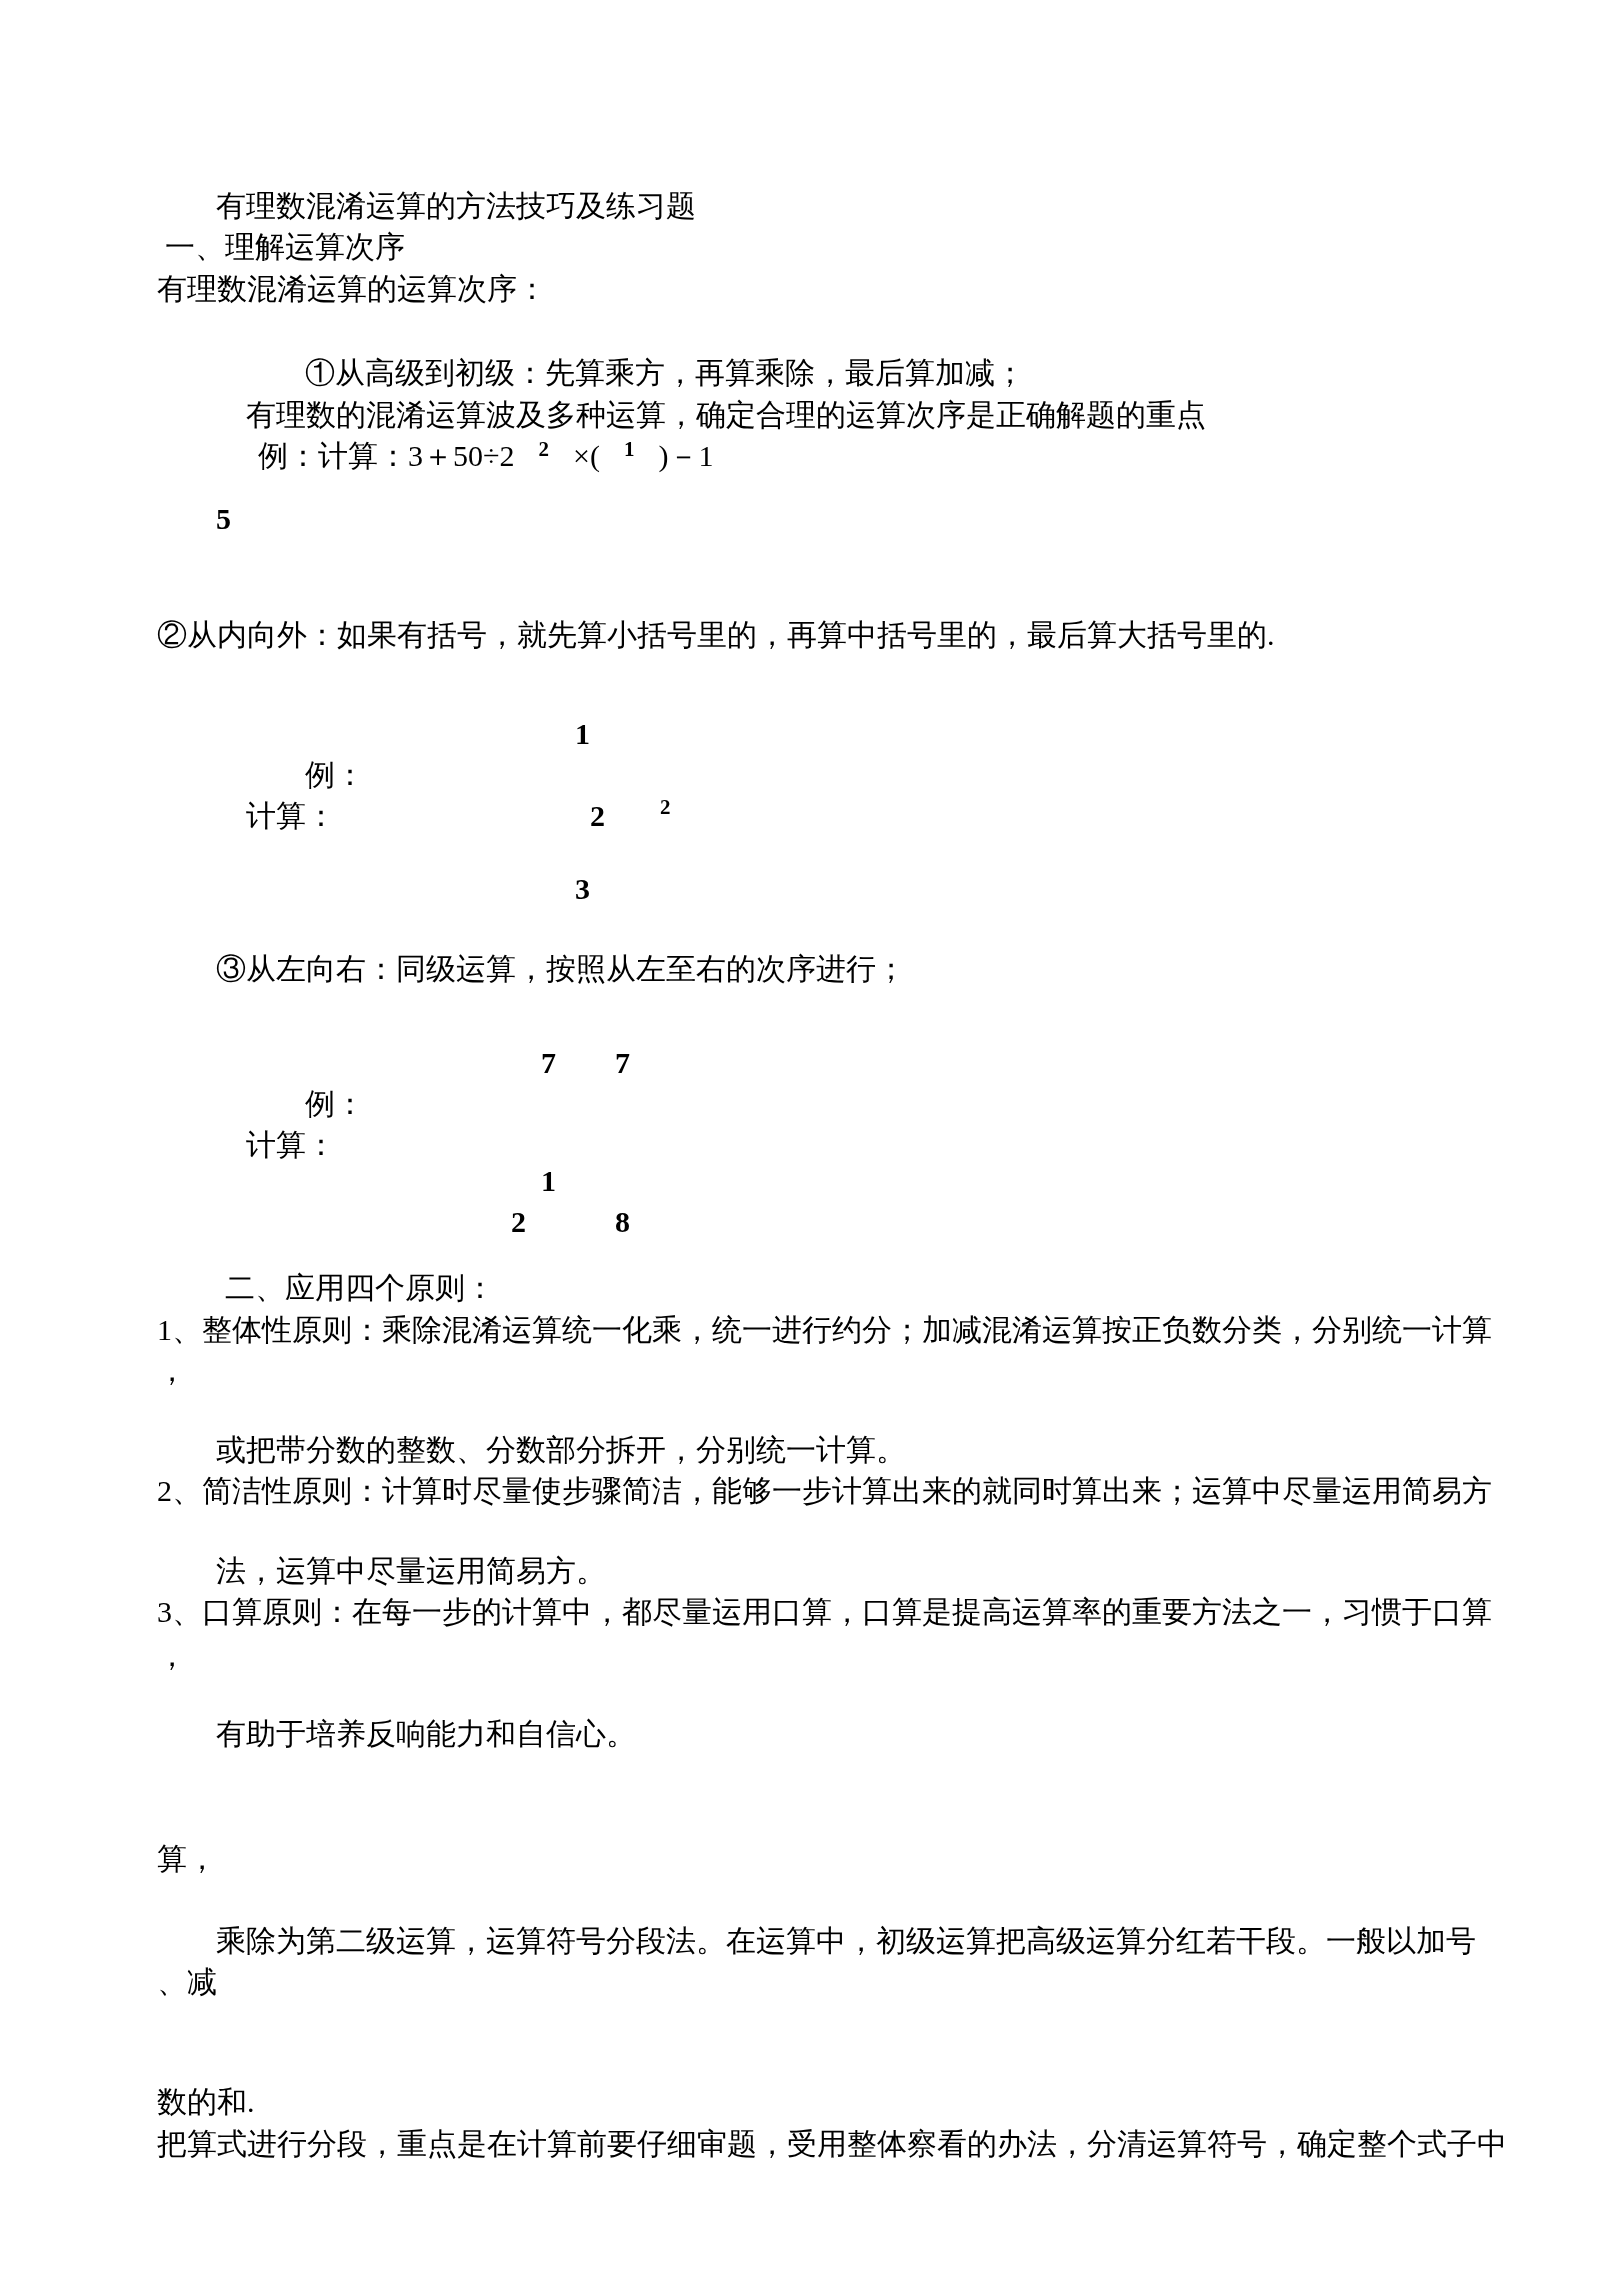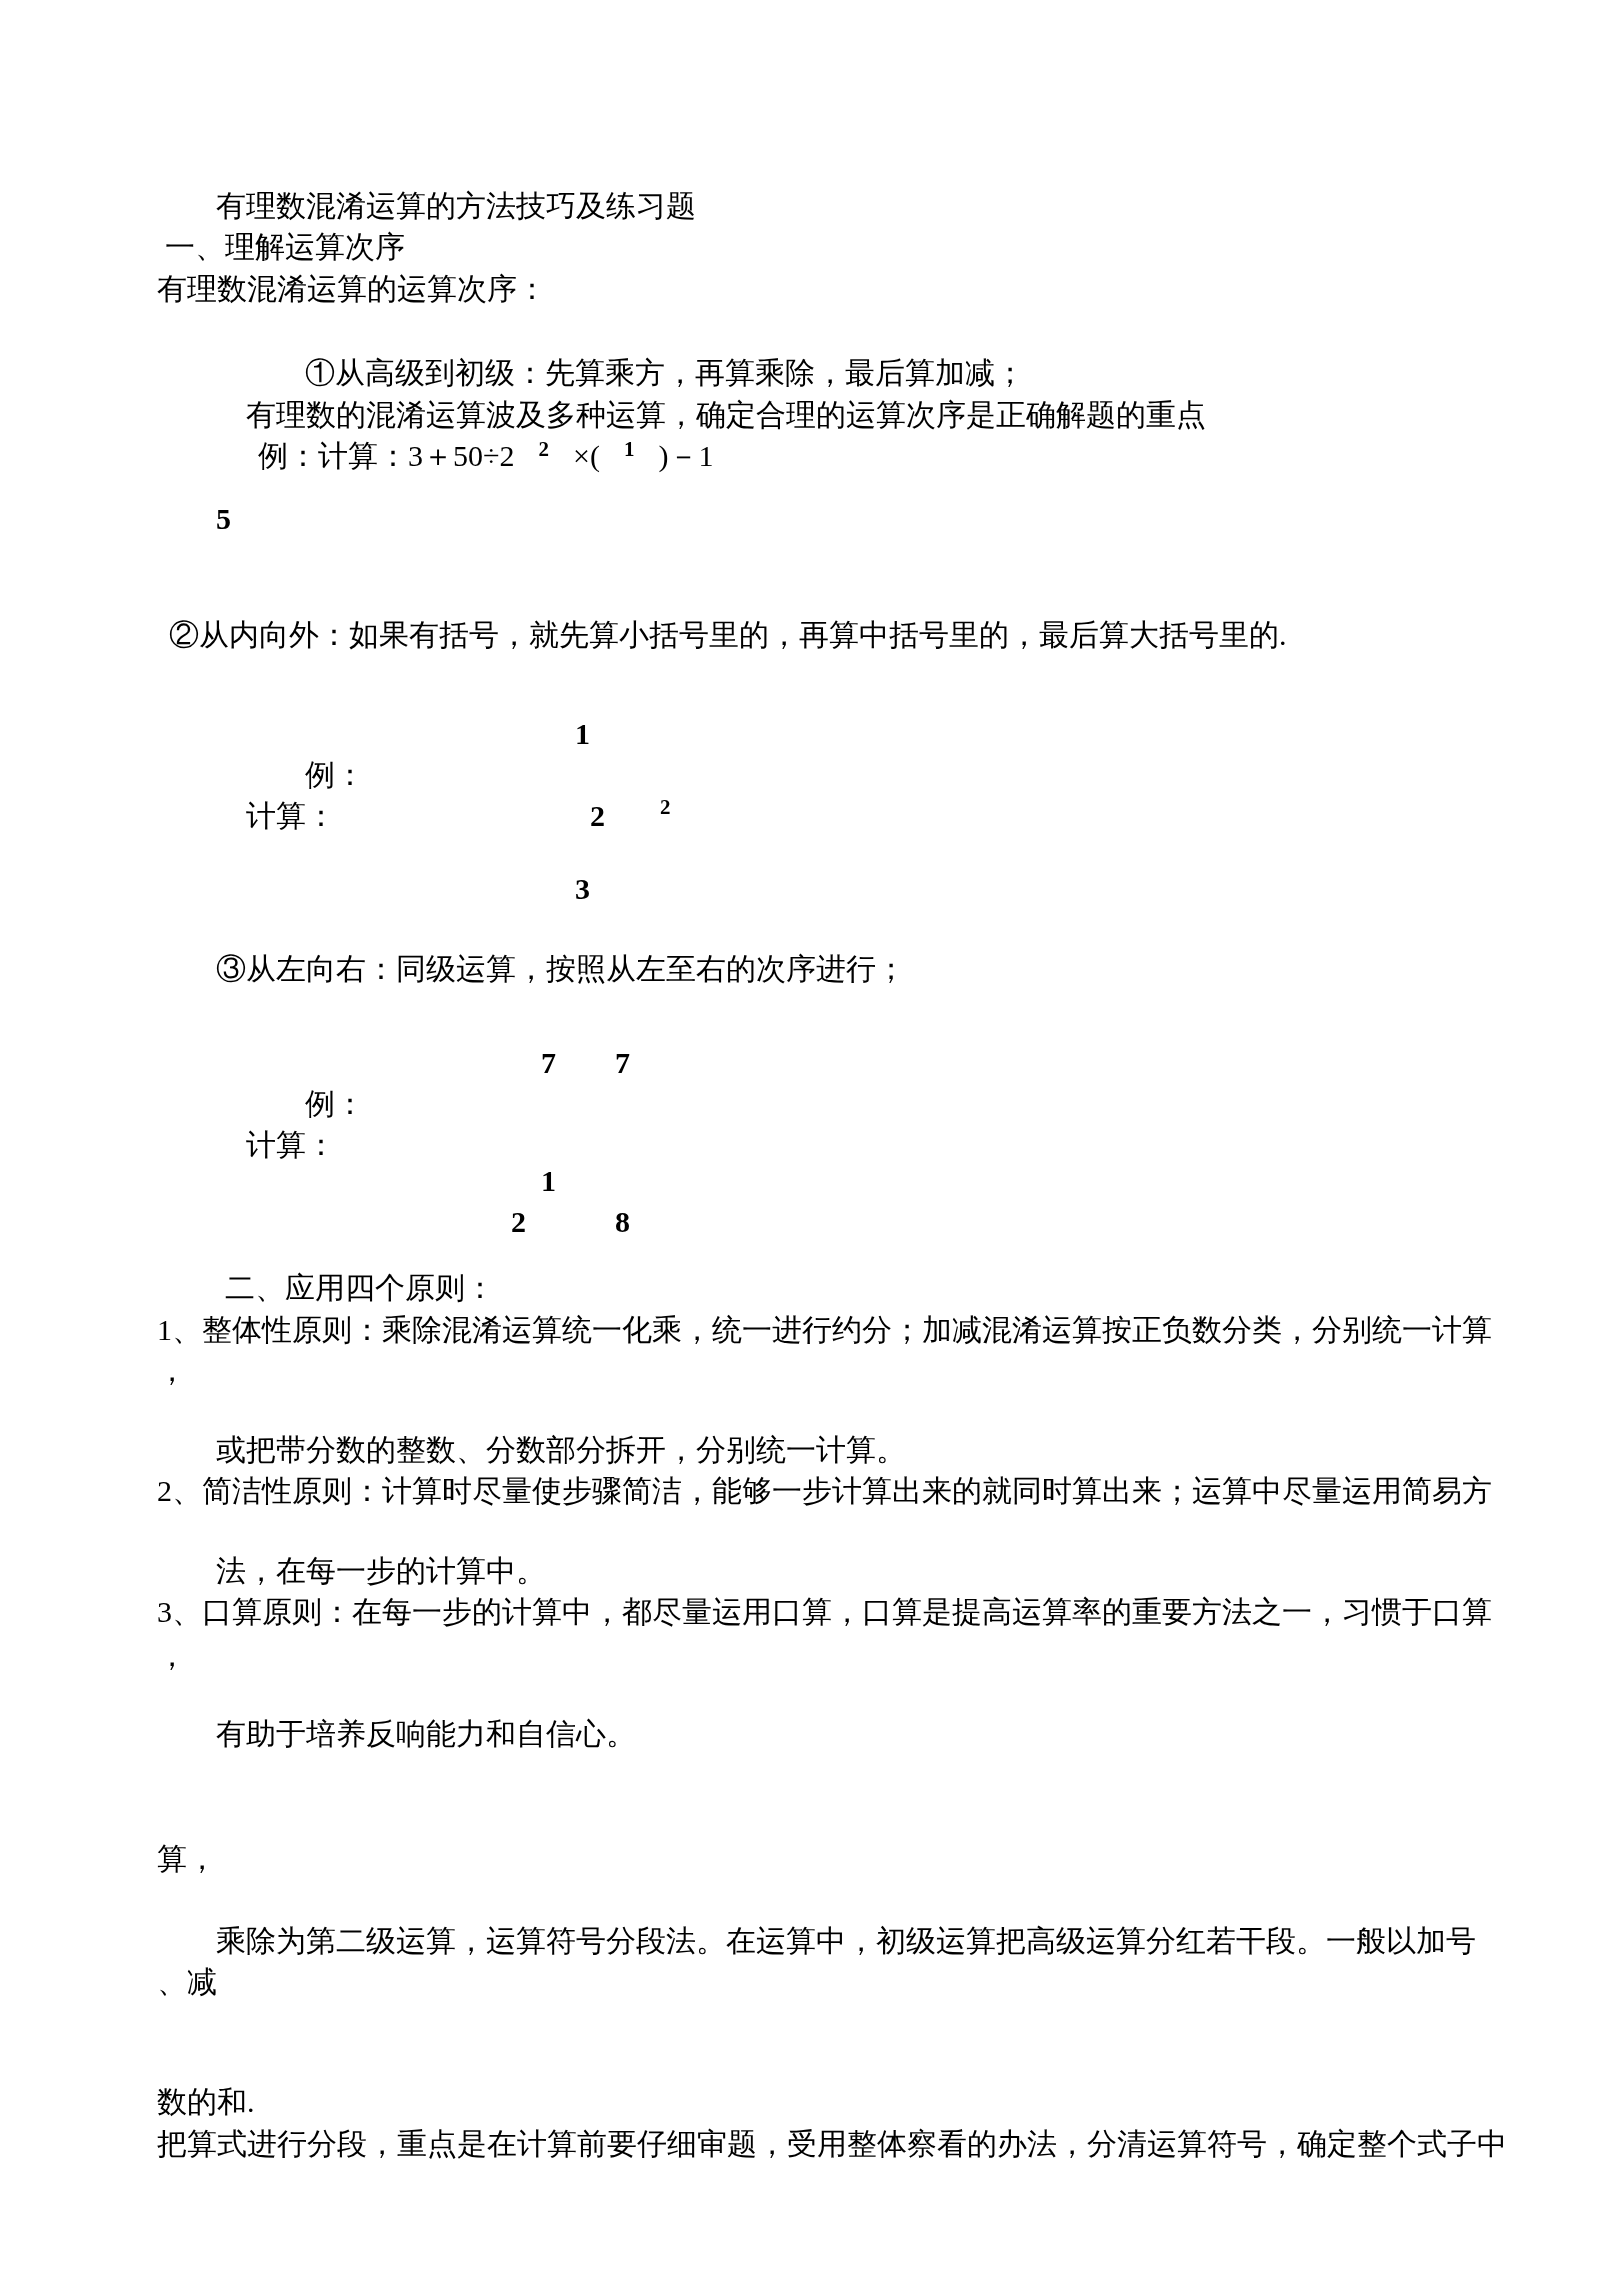--- a/index.html
+++ b/index.html
@@ -39,21 +39,21 @@
 
   <div class="ln" style="top:149px;left:180px">有理数混淆运算的方法技巧及练习题</div>
   <div class="ln" style="top:190px;left:129px">一、理解运算次序</div>
   <div class="ln" style="top:232px;left:121px">有理数混淆运算的运算次序：</div>
 
   <div class="ln" style="top:358px;left:210px">有理数的混淆运算波及多种运算，确定合理的运算次序是正确解题的重点</div>
   <div class="ln" style="top:316px;left:269px">①从高级到初级：先算乘方，再算乘除，最后算加减；</div>
   <div class="ln" style="top:399px;left:210px"><span>例：计算：3＋50÷2</span><span class="sup">2</span><span>×(</span><span class="sup">1</span><span>)－1</span></div>
   <div class="ln b" style="top:462px;left:180px">5</div>
 
-  <div class="ln" style="top:578px;left:133px">②从内向外：如果有括号，就先算小括号里的，再算中括号里的，最后算大括号里的.</div>
+  <div class="ln" style="top:578px;left:121px">②从内向外：如果有括号，就先算小括号里的，再算中括号里的，最后算大括号里的.</div>
   <div class="ln b" style="top:677px;left:539px">1</div>
   <div class="ln" style="top:718px;left:269px">例：</div>
   <div class="ln" style="top:759px;left:210px">计算：</div>
   <div class="ln b" style="top:759px;left:554px">2</div>
   <div class="ln small-exp" style="top:751px;left:624px">2</div>
   <div class="ln b" style="top:832px;left:539px">3</div>
 
   <div class="ln" style="top:912px;left:180px">③从左向右：同级运算，按照从左至右的次序进行；</div>
   <div class="ln b" style="top:1006px;left:505px">7</div>
   <div class="ln b" style="top:1006px;left:579px">7</div>
@@ -63,21 +63,21 @@
   <div class="ln b" style="top:1165px;left:475px">2</div>
   <div class="ln b" style="top:1165px;left:579px">8</div>
 
   <div class="ln" style="top:1231px;left:189px">二、应用四个原则：</div>
 
   <div class="ln" style="top:1273px;left:121px">1、整体性原则：乘除混淆运算统一化乘，统一进行约分；加减混淆运算按正负数分类，分别统一计算</div>
   <div class="ln" style="top:1314px;left:121px">，</div>
   <div class="ln" style="top:1393px;left:180px">或把带分数的整数、分数部分拆开，分别统一计算。</div>
 
   <div class="ln" style="top:1434px;left:121px">2、简洁性原则：计算时尽量使步骤简洁，能够一步计算出来的就同时算出来；运算中尽量运用简易方</div>
-  <div class="ln" style="top:1514px;left:180px">法，在每一步的计算中。</div>
+  <div class="ln" style="top:1514px;left:180px">法，运算中尽量运用简易方。</div>
 
   <div class="ln" style="top:1555px;left:121px">3、口算原则：在每一步的计算中，都尽量运用口算，口算是提高运算率的重要方法之一，习惯于口算</div>
   <div class="ln" style="top:1599px;left:121px">，</div>
   <div class="ln" style="top:1677px;left:180px">有助于培养反响能力和自信心。</div>
 
   <div class="ln" style="top:1802px;left:121px">算，</div>
   <div class="ln" style="top:1884px;left:180px">乘除为第二级运算，运算符号分段法。在运算中，初级运算把高级运算分红若干段。一般以加号</div>
   <div class="ln" style="top:1925px;left:121px">、减</div>
   <div class="ln" style="top:2045px;left:121px">数的和.</div>
 

